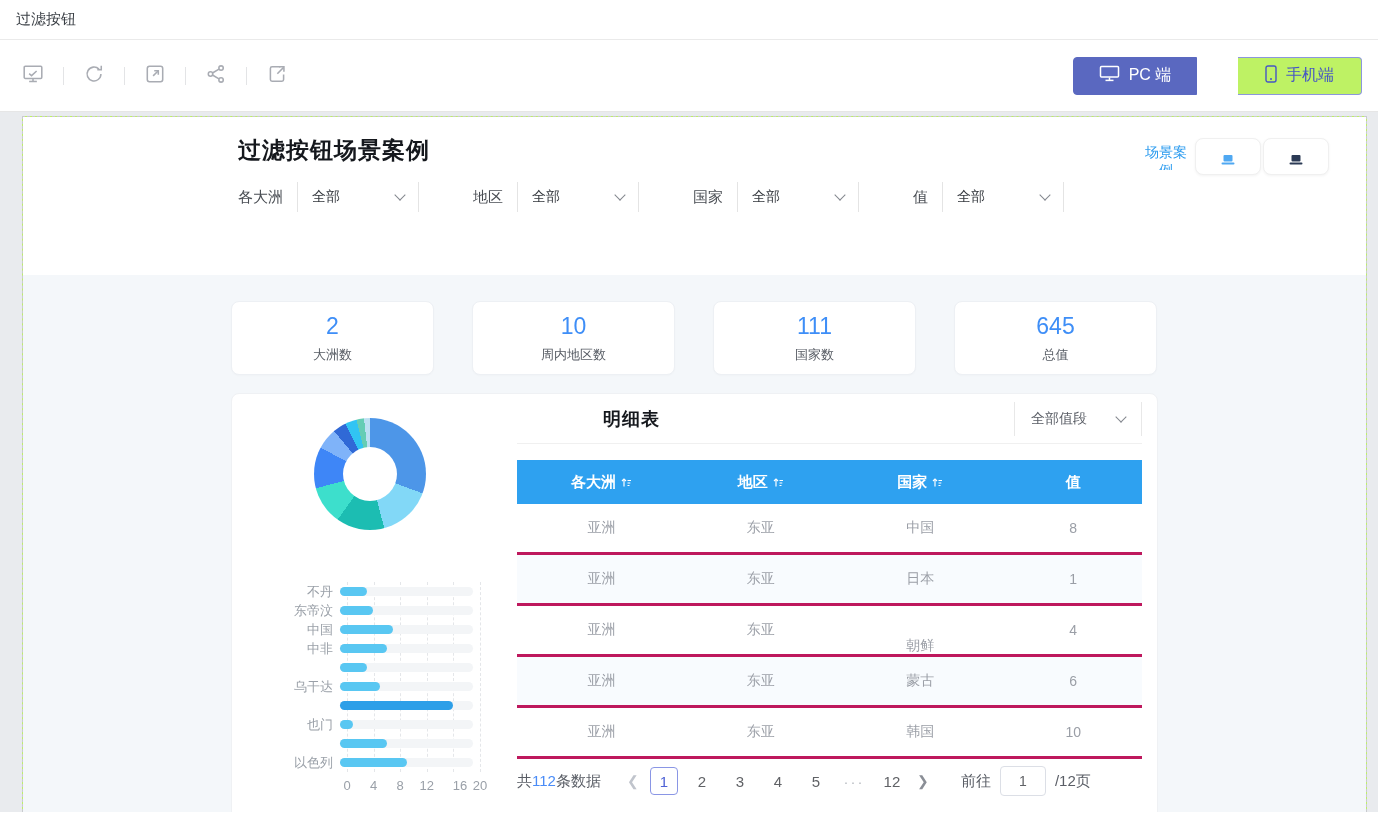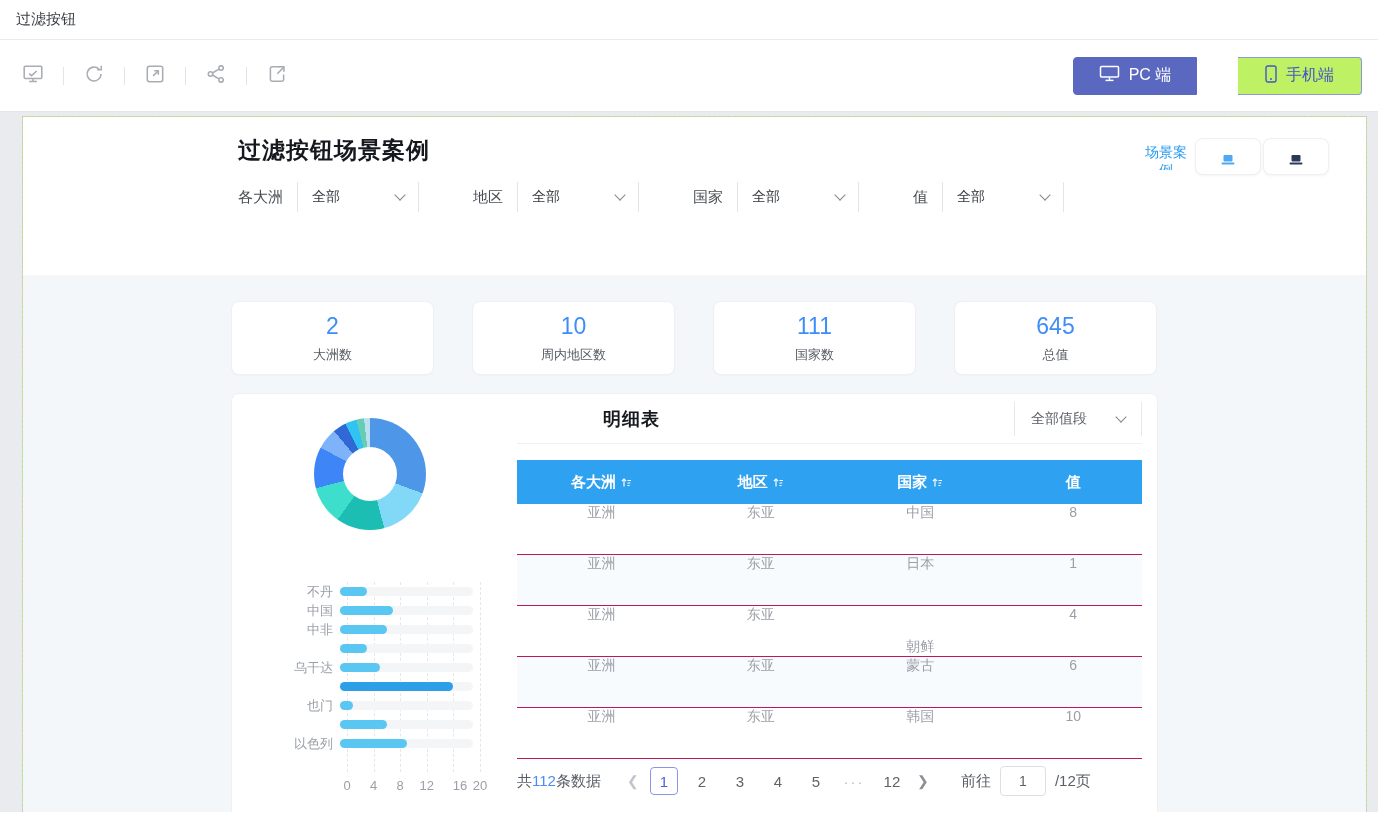--- a/index.html
+++ b/index.html
@@ -81,21 +81,21 @@
   .table-header-bar { height:50px; border-bottom:1px solid #F0F0F0; display:flex; align-items:center;
     padding-left:50px; flex:none; }
   .detail-title { font-size:18px; font-weight:bold; color:#15181D; flex:1; letter-spacing:1px;padding-left:36px; }
   .field-filter { display:flex; align-items:center; border-left:1px solid #E8E8E8;
     border-right:1px solid #E8E8E8; padding:8px 16px; font-size:14px; color:#5A5E66;
     cursor:pointer; gap:30px; }
   .data-table { margin-top:16px; }
   .thead { display:flex; background:#2EA1F0; height:44px; }
   .th { color:#fff; font-size:15px; font-weight:bold; display:flex; align-items:center;
     justify-content:center; gap:5px; cursor:pointer; }
-  .tr { display:flex; height:51px; align-items:flex-start; border-bottom:1px solid #be185d; }
+  .tr { display:flex; height:51px; align-items:center; border-bottom:3px solid #be185d; }
   .tr.striped { background:#F8FBFE; }
   .td { font-size:14px; color:#9A9EA6; text-align:center; }
   
   .pagination { display:flex; align-items:center; margin-top:7px; font-size:15px; color:#5A5E66; }
   .pg-total { margin-right:20px; }
   .pg-total .blue { color:#4A8CF7; }
   .pg-arrow { width:24px; height:28px; display:flex; align-items:center; justify-content:center;
     color:#C0C4CC; font-size:14px; cursor:pointer; }
   .pg-arrow.next { color:#8A8E96; }
   .page-btn { min-width:28px; height:28px; display:flex; align-items:center; justify-content:center;
@@ -272,20 +272,27 @@
                 <div class="vline" style="left: 221.4px; height: 190px;"></div>
                 <div class="vline" style="left: 248px; height: 190px;"></div>
                 <div class="bar-row">
                   <div class="bar-label">不丹</div>
                   <div class="bar-plot">
                     <div class="bar-track"></div>
                     <div class="bar-fill" style="width: 26.6px; background: rgb(89, 199, 242);"></div>
                   </div>
                 </div>
                 <div class="bar-row">
+                  <div class="bar-label">东帝汶</div>
+                  <div class="bar-plot">
+                    <div class="bar-track"></div>
+                    <div class="bar-fill" style="width: 33.25px; background: rgb(89, 199, 242);"></div>
+                  </div>
+                </div>
+                <div class="bar-row">
                   <div class="bar-label">中国</div>
                   <div class="bar-plot">
                     <div class="bar-track"></div>
                     <div class="bar-fill" style="width: 53.2px; background: rgb(89, 199, 242);"></div>
                   </div>
                 </div>
                 <div class="bar-row">
                   <div class="bar-label">中非</div>
                   <div class="bar-plot">
                     <div class="bar-track"></div>

